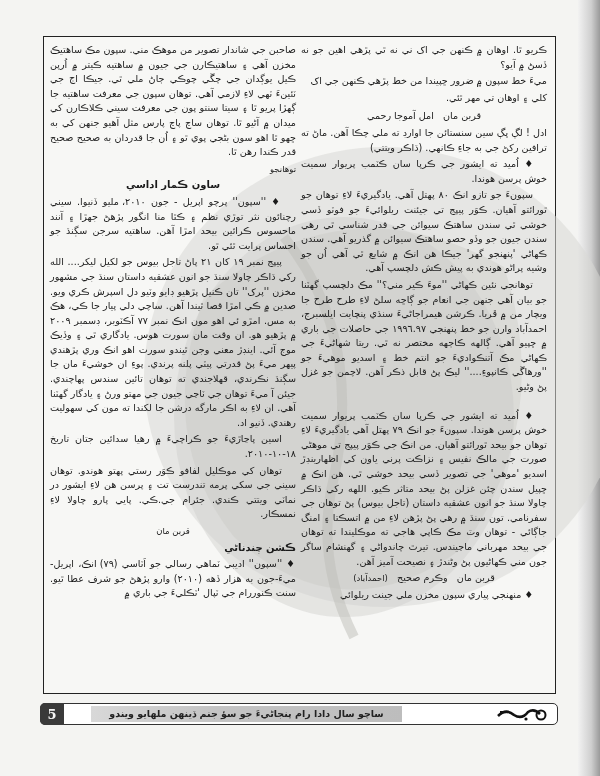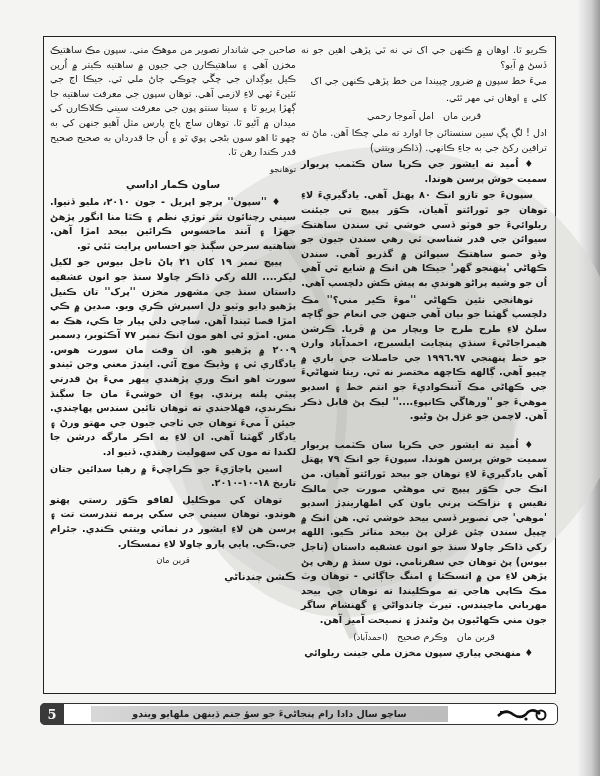--- a/index.html
+++ b/index.html
@@ -19,39 +19,39 @@
     position:absolute; left:40px; top:80px; width:520px; height:560px;
     pointer-events:none;
   }
   .col {
     position:absolute; top:6px; direction:rtl; text-align:justify;
     font-size:9.6px; line-height:14.6px;
   }
   .col-right { right:8px; width:246px;margin-left:8px; }
   .col-left  { left:6px;  width:246px; }
   .col p { margin:0 0 2px 0; }
-  .col .indent { text-indent:14px;font-weight:bold; }
+  .col .indent { text-indent:14px; }
   .col .center { text-align:center; text-align-last:center; }
   .col .sig { font-weight:bold; font-size:10px; }
   .col .small { font-size:8.5px; }
   .col .gap { height:12px; }
   .bold { font-weight:normal; }
 
   .footer {
     position:absolute; left:40px; top:703px; width:518px; height:22px;
     border:1.5px solid #333; border-radius:5px; background:#fff; box-sizing:border-box;
   }
   .footer .page-num {
     position:absolute; left:-1px; top:-1px; width:24px; height:22px;
     background:#3a3a3a; color:#f5f5f5; border-radius:5px 0 0 5px;
     font-family:"DejaVu Serif", serif; font-weight:bold; font-size:13px;
     display:flex; align-items:center; justify-content:center;
   }
   .footer .tagline {
-    position:absolute; left:50px; top:2px; width:357px; height:16px;
+    position:absolute; left:50px; top:2px; width:311px; height:16px;
     background:linear-gradient(to right,#d8d8d8,#c4c4c4 40%,#bdbdbd);
     direction:rtl; text-align:center; font-size:9.5px; line-height:16px; font-weight:bold; color:#222;
   }
   .footer .logo {
     position:absolute; right:6px; top:1px; height:18px; width:56px;
     display:flex; align-items:center; justify-content:center;
   }
 </style>
 </head>
 <body>
@@ -94,20 +94,21 @@
   <div class="col col-left">
     <p>صاحبن جي شاندار تصوير من موهڪ مني. سپون مڪ ساهتيڪ مخزن آهي ۽ ساهتيڪارن جي جيون ۾ ساهتيه ڪيتر ۾ اُرپن ڪيل يوڳدان جي چڱي چوڪي ڄاڻ ملي ٿي. جيڪا اڄ جي ٽئينءَ ٽهي لاءِ لازمي آهي. توهان سپون جي معرفت ساهتيه جا ڳهڙا پريو ٿا ۽ سيتا سنتو پون جي معرفت سيني ڪلاڪارن کي ميدان ۾ آڻيو ٿا. توهان ساڃ پاڃ پارس مثل آهيو جنهن کي به ڇهو ٿا اهو سون بڻجي پوي ٿو ۽ اُن جا قدردان به صحيح صحيح قدر ڪندا رهن ٿا.</p>
     <p class="small" style="margin-top:0">توهانجو</p>
     <p class="sig center">ساون ڪمار اداسي</p>
     <p class="indent">♦ ''سپون'' پرچو اپريل - جون ٢٠١٠، مليو ڏنيوا. سيني رچنائون نثر توڙي نظم ۽ ڪٿا منا انگور پڙهڻ جهڙا ۽ آنند ماحسوس ڪرائين بيحد امڙا آهن. ساهتيه سرجن سڳنڌ جو احساس پرايت ٿئي ٿو.</p>
     <p class="indent">پيپج نمبر ١٩ کان ٢١ پاڻ تاجل بيوس جو لکيل ليکر.... الله رکي ڌاڪر چاولا سنڌ جو انون عشقيه داستان سنڌ جي مشهور مخزن ''پرک'' تان ڪنيل پڙهيو ڊايو وٽيو دل اسپرش ڪري ويو. صدين ۾ ڪي امڙا قصا ٿيندا آهن. ساچي دلي پيار جا ڪي، هڪ به مس. امڙو ئي اهو مون انڪ نمبر ٧٧ آڪٽوبر، ڊسمبر ٢٠٠٩ ۾ پڙهيو هو. ان وقت مان سورت هوس. يادگاري ٿي ۽ وڏيڪ موج آئي. اينڊڙ معني وجن ٿيندو سورت اهو انڪ وري پڙهندي پيهر ميءَ پڻ قدرتي پيٽي پلنه پرندي. پوءِ ان خوشيءَ مان جا سڳنڌ نڪرندي، قهلاجندي ته توهان تائين سندس پهاچندي. جيئن آ ميءَ توهان جي ٽاڃي جيون جي مهتو ورڻ ۽ يادگار گهٽنا آهي. ان لاءِ به اڪر مارگه درشن جا لکندا ته مون کي سهوليت رهندي. ڏنيو اد.</p>
     <p class="indent">اسين پاڃاڙيءَ جو ڪراچيءَ ۾ رهيا سدائين جتان تاريخ ١٨-١٠-٢٠١٠.</p>
     <p class="indent">توهان کي موڪليل لفافو ڪوَر رستي پهتو هوندو. توهان سيني جي سکي پرمه تندرست تت ۽ پرسن هن لاءِ ايشور در نماٽي ويتتي ڪندي. جئرام جي.ڪي. پايي پارو چاولا لاءِ نمسڪار.</p>
     <p class="small center">قربن مان</p>
     <p class="sig">ڪشن چندناڻي</p>
+    <p>♦ ''سپون'' اديبي ٽماهي رسالي جو اَٽاسي (٧٩) انڪ، اپريل-ميءَ-جون به هزار ڏهه (٢٠١٠) وارو پڙهڻ جو شرف عطا ٿيو. سنت ڪنوررام جي ٽپال 'ٽڪليءَ جي باري ۾</p>
   </div>
 </div>
 
 <div class="footer">
   <div class="page-num">5</div>
   <div class="tagline">ساچو سال دادا رام پنجاڻيءَ جو سؤ جنم ڏينهن ملهايو ويندو</div>
   <div class="logo">
     <svg width="54" height="16" viewBox="0 0 54 16">
       <path d="M2 10 Q10 2 18 9 Q26 14 32 6 Q38 2 44 8" stroke="#111" stroke-width="2.6" fill="none"></path>
       <circle cx="45" cy="9" r="4.5" fill="none" stroke="#111" stroke-width="2"></circle>

